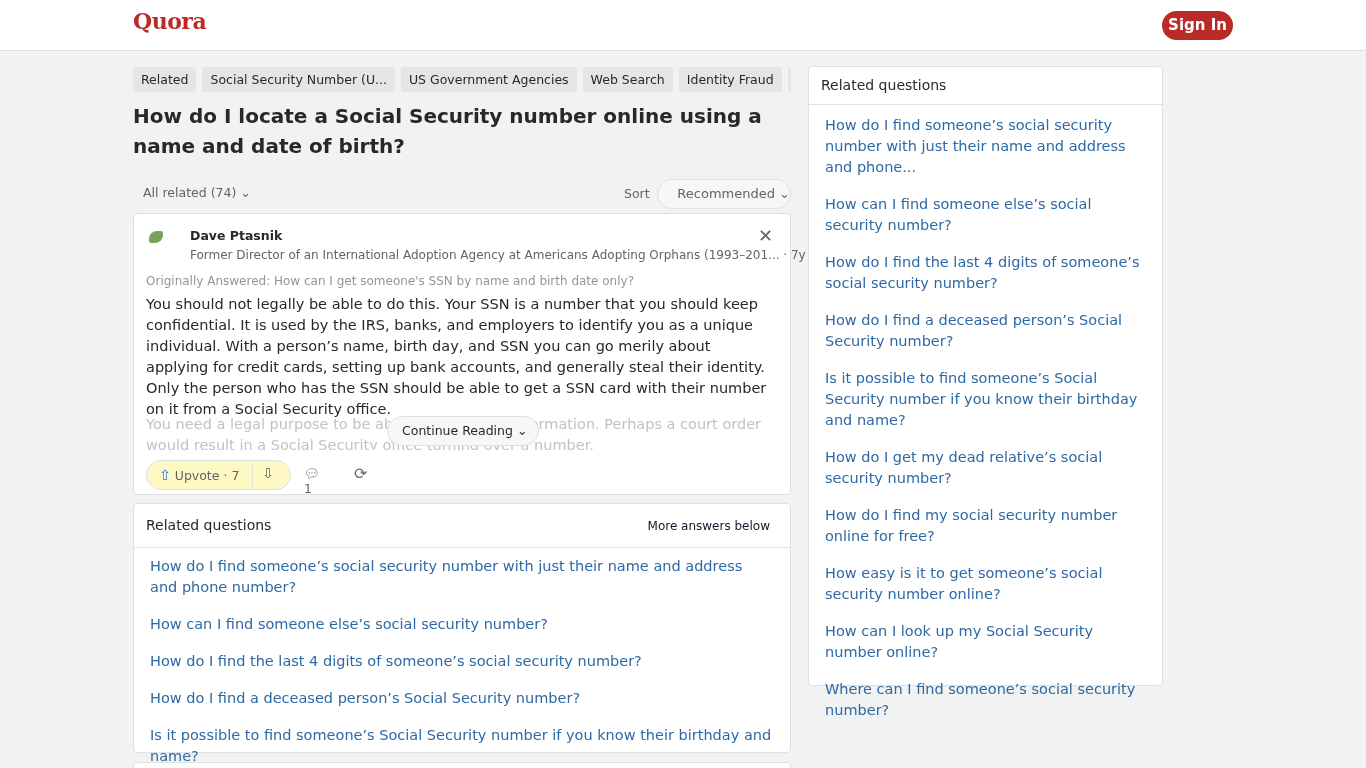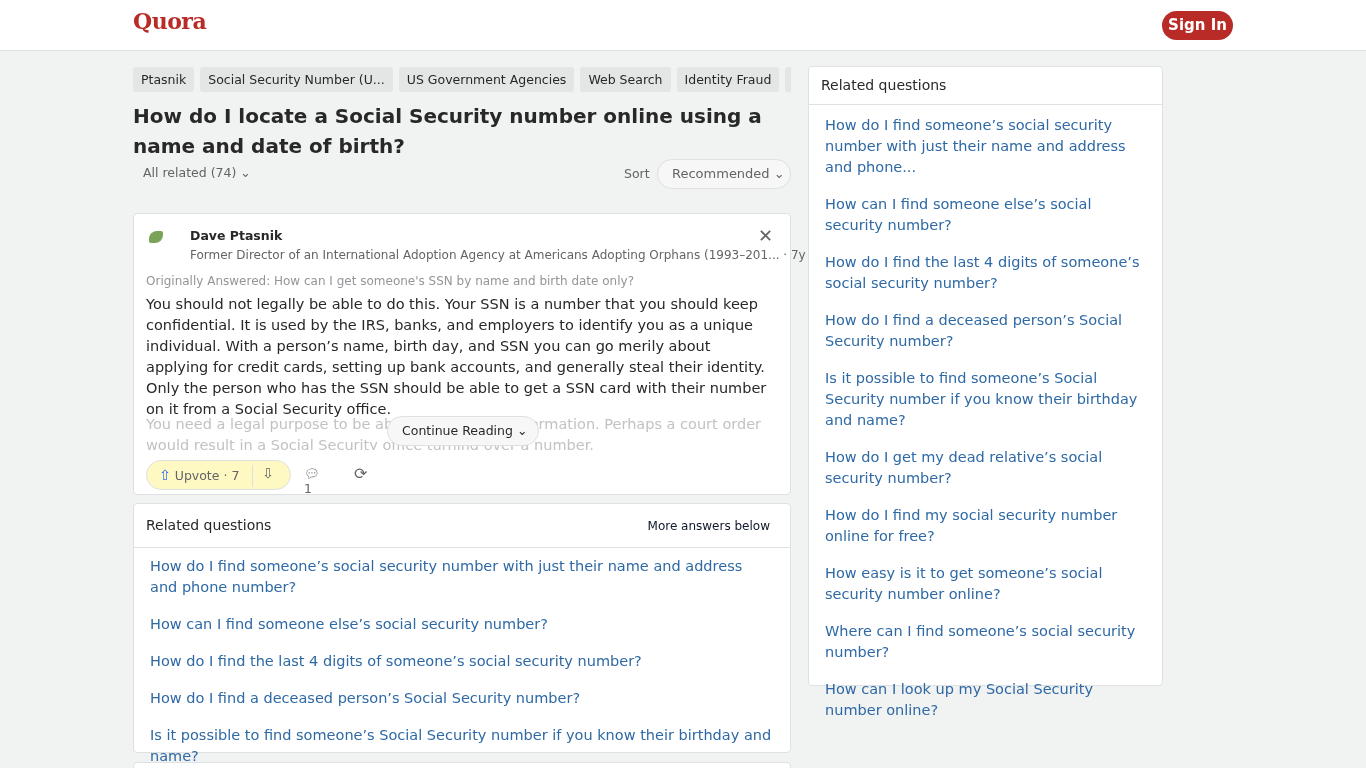--- a/index.html
+++ b/index.html
@@ -5,21 +5,21 @@
   * { box-sizing: border-box; margin: 0; padding: 0; }
   html, body { width: 1366px; height: 768px; overflow: hidden; }
   body { background: #f1f2f2; font-family: "DejaVu Sans", "Liberation Sans", sans-serif; color: #282829; font-size: 14px; }
   .header { position: absolute; left: 0; top: 0; width: 1366px; height: 51px; background: #fff; border-bottom: 1px solid #dee0e1; }
   .logo { position: absolute; left: 133px; top: 8px; font-family: "DejaVu Serif", "Liberation Serif", serif; font-weight: bold; font-size: 22px; color: #b92b27; letter-spacing: -0.5px; }
   .signin { position: absolute; left: 1162px; top: 11px; width: 71px; height: 29px; background: #b92b27; color: #fff; border-radius: 15px; font-size: 15px; font-weight: bold; text-align: center; line-height: 29px; }
   .main { position: absolute; left: 133px; top: 51px; width: 658px; }
   .topics { position: absolute; top: 16px; left: 0; height: 26px; white-space: nowrap; overflow: hidden; width: 658px; }
   .topic { display: inline-block; height: 25px; line-height: 25px; padding: 0 8px; background: #e4e6e6; border-radius: 3px; font-size: 12.5px; color: #282829; margin-right: 6px; vertical-align: top; }
   .qtitle { position: absolute; top: 50px; left: 0; width: 660px; font-size: 20px; font-weight: bold; line-height: 30px; color: #282829; }
-  .filter { position: absolute; top: 108px; left: 0; width: 658px; height: 30px; }
+  .filter { position: absolute; top: 128px; left: 0; width: 658px; height: 30px; text-align: right; }
   .allrel { position: absolute; left: 10px; top: 6px; font-size: 12.5px; color: #636466; }
   .sortlbl { position: absolute; left: 491px; top: 7px; font-size: 12.5px; color: #636466; }
   .sortbtn { position: absolute; left: 524px; top: 0; width: 134px; height: 30px; border: 1px solid #dee0e1; border-radius: 15px; font-size: 13px; color: #636466; line-height: 28px; padding-left: 14px; background: #f7f7f8; }
   .card { position: absolute; left: 0; background: #fff; border: 1px solid #dee0e1; border-radius: 4px; width: 658px; }
   .answer { top: 162px; height: 282px; }
   .avatar { position: absolute; left: 12px; top: 12px; width: 34px; height: 34px; border-radius: 50%; overflow: hidden; font-size: 12px; color: #555; }
   .avatar .leaf { position: absolute; left: 3px; top: 5px; width: 14px; height: 12px; background: #7aa35a; border-radius: 8px 2px 8px 2px; }
   .avatar .alt { position: absolute; left: 0; top: 17px; font-size: 16px; margin-top: 37px; }
   .author { position: absolute; left: 56px; top: 14px; font-size: 12.5px; font-weight: bold; color: #282829; }
   .cred { position: absolute; left: 56px; top: 34px; font-size: 12px; color: #636466; white-space: nowrap; }
@@ -51,21 +51,21 @@
 </head>
 <body>
 
 <div class="header">
   <div class="logo">Quora</div>
   <div class="signin">Sign In</div>
 </div>
 
 <div class="main">
   <div class="topics">
-    <span class="topic">Ptasnik</span><span class="topic">Social Security Number (U...</span><span class="topic">US Government Agencies</span><span class="topic">Web Search</span><span class="topic">Identity Fraud</span><span class="topic" style="width:12px;padding:0;"></span>
+    <span class="topic">Related</span><span class="topic">Social Security Number (U...</span><span class="topic">US Government Agencies</span><span class="topic">Web Search</span><span class="topic">Identity Fraud</span><span class="topic" style="width:12px;padding:0;"></span>
   </div>
 
   <div class="qtitle">How do I locate a Social Security number online using a name and date of birth?</div>
 
   <div class="filter">
     <div class="allrel"><span>All related (74)</span> <span>⌄</span></div>
     <div class="sortlbl">Sort</div>
     <div class="sortbtn"><span>Recommended</span> <span>⌄</span></div>
   </div>
 
@@ -112,16 +112,16 @@
   <div class="sh">Related questions</div>
   <div class="sl">
     <a>How do I find someone’s social security number with just their name and address and phone...</a>
     <a>How can I find someone else’s social security number?</a>
     <a>How do I find the last 4 digits of someone’s social security number?</a>
     <a>How do I find a deceased person’s Social Security number?</a>
     <a>Is it possible to find someone’s Social Security number if you know their birthday and name?</a>
     <a>How do I get my dead relative’s social security number?</a>
     <a>How do I find my social security number online for free?</a>
     <a>How easy is it to get someone’s social security number online?</a>
+    <a>How can I look up my Social Security number online?</a>
     <a>Where can I find someone’s social security number?</a>
-    <a>How can I look up my Social Security number online?</a>
   </div>
 </div>
 
 </body></html>

